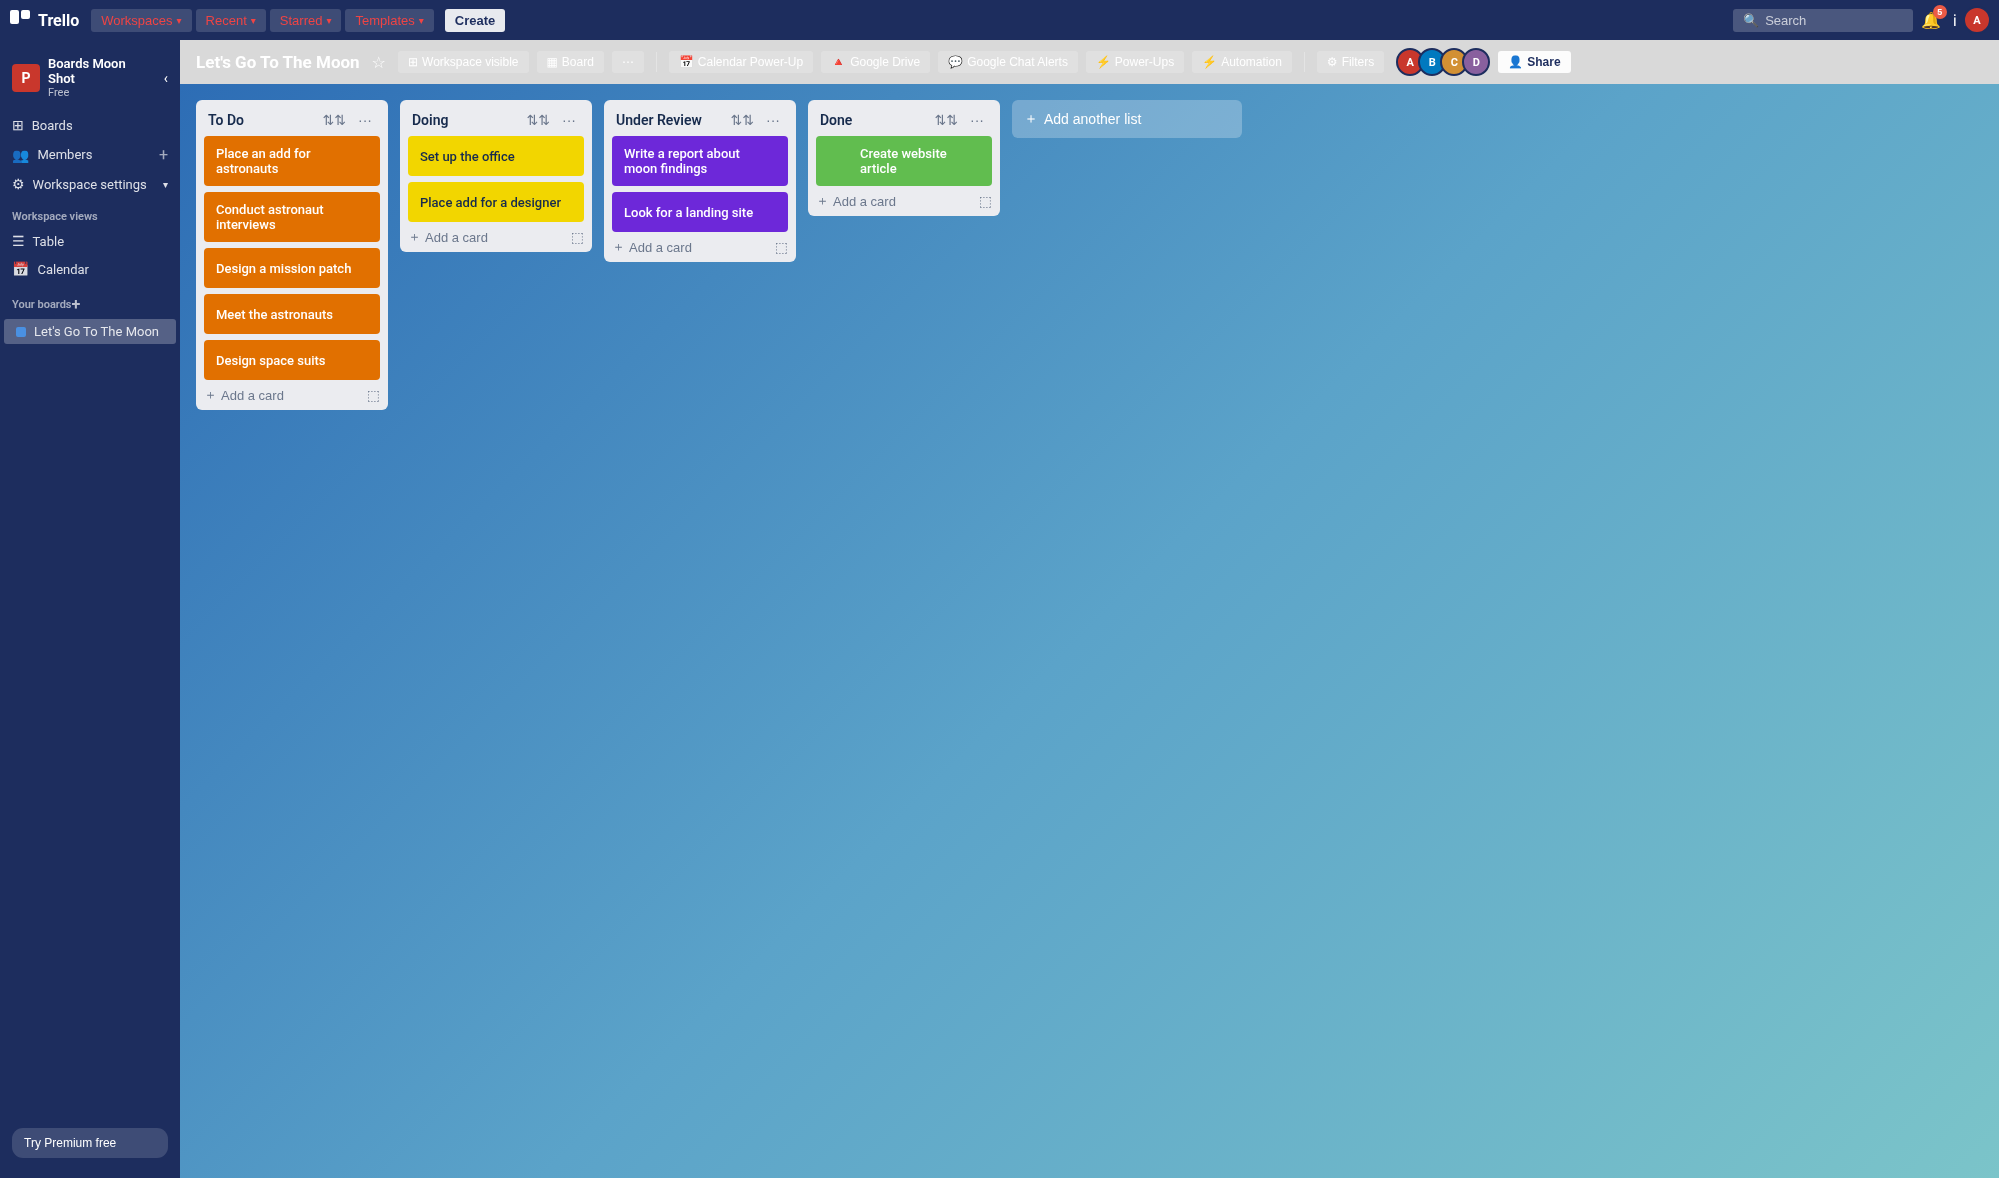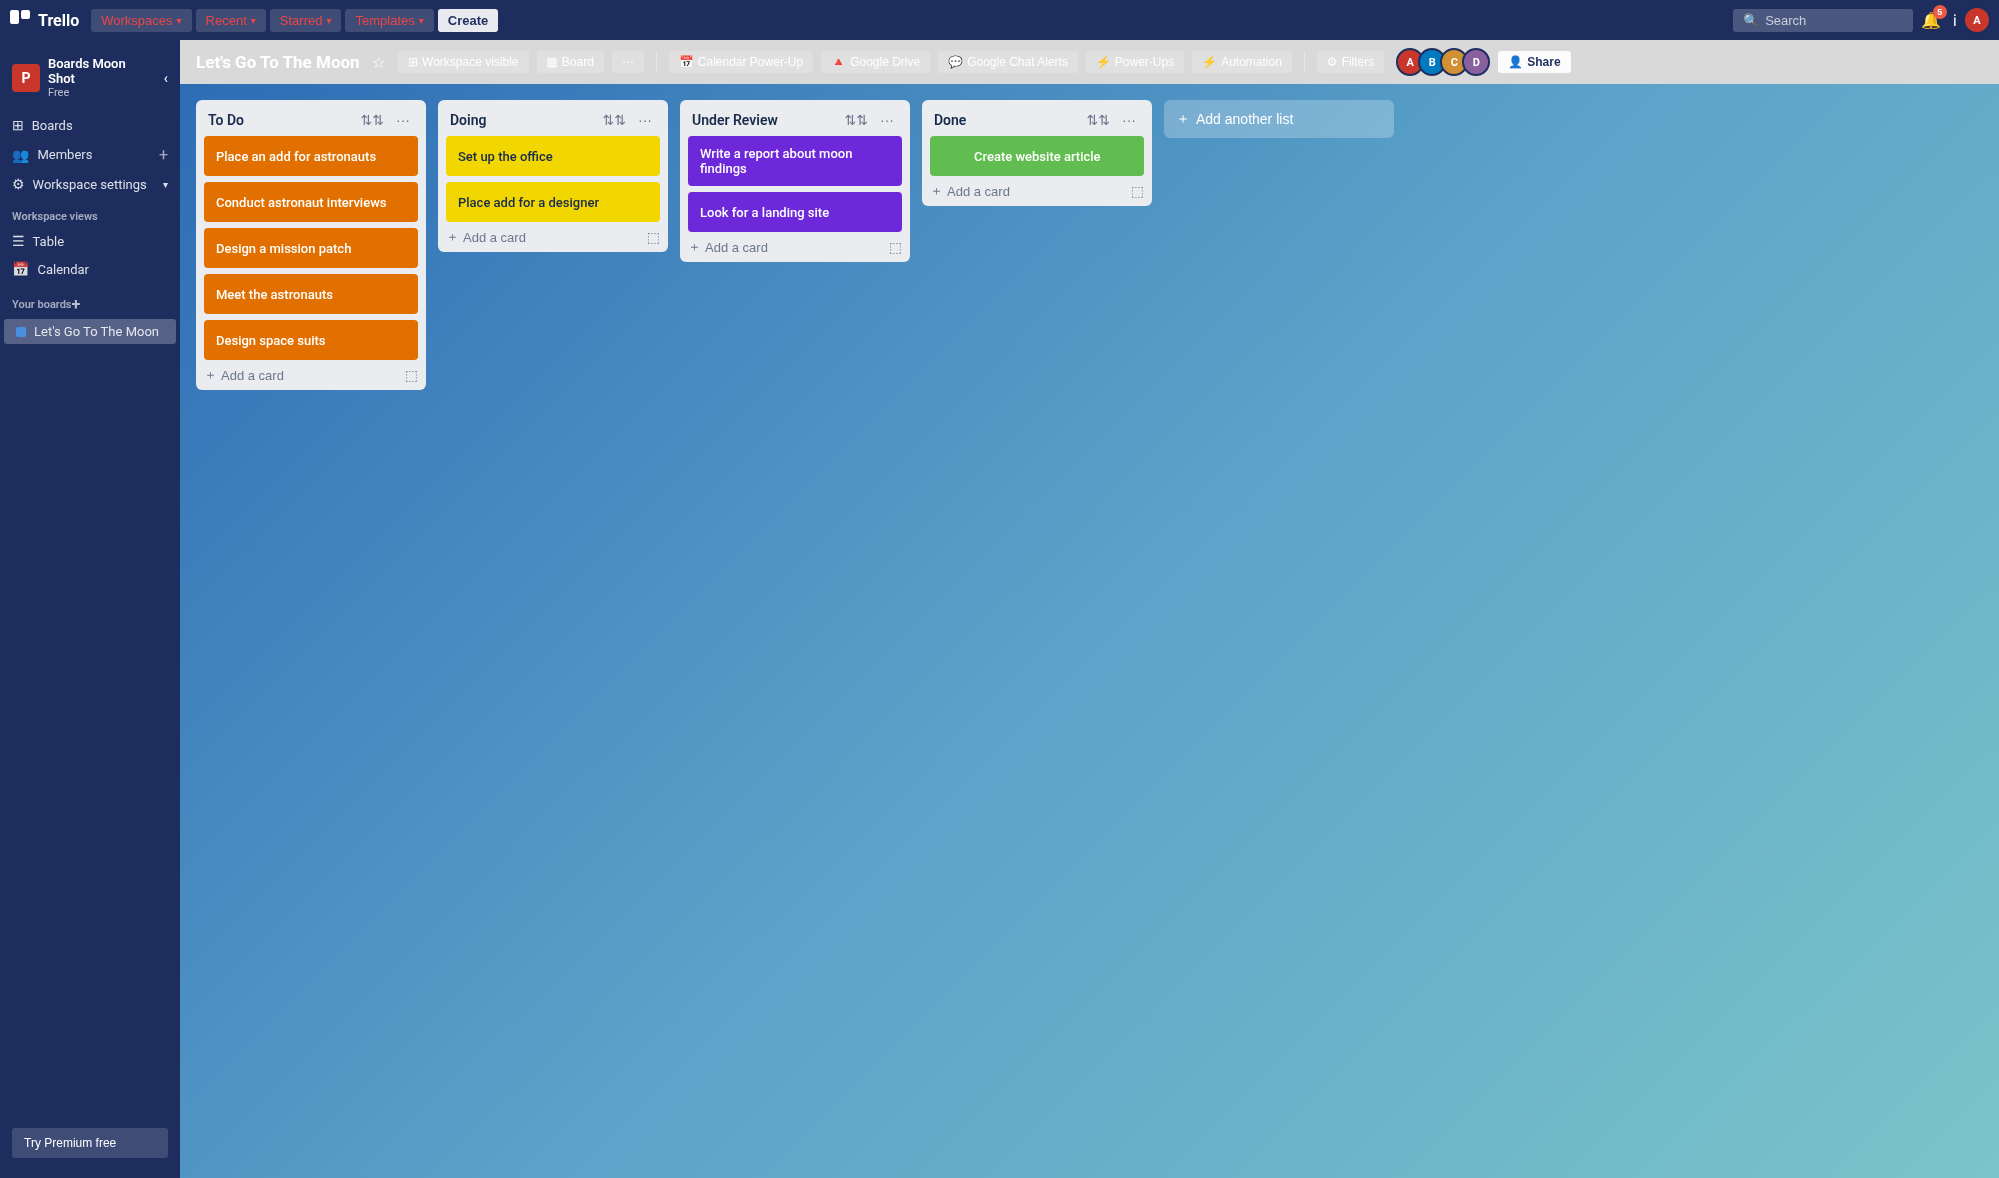--- a/index.html
+++ b/index.html
@@ -25,20 +25,21 @@
       font-size: 13px;
       padding: 4px 10px;
       border-radius: 3px;
       cursor: pointer;
       display: flex; align-items: center; gap: 4px;
     }
     .nav-create {
       background: rgba(255,255,255,0.9);
       color: #1d2d5e;
       font-weight: 600;
+      margin-left: 7px;
     }
     .nav-spacer { flex: 1; }
     .nav-search {
       background: rgba(255,255,255,0.2);
       border: none;
       color: white;
       border-radius: 3px;
       padding: 4px 10px;
       font-size: 13px;
       width: 180px;
@@ -84,21 +85,21 @@
     .sidebar-item {
       display: flex; align-items: center; gap: 8px; padding: 6px 12px; cursor: pointer; font-size: 13px; color: rgba(255,255,255,0.85);
     }
     .sidebar-item-icon { font-size: 14px; }
     .sidebar-section { font-size: 11px; font-weight: 600; color: rgba(255,255,255,0.6); padding: 12px 12px 4px; text-transform: none; display: flex; align-items: center; justify-content: flex-start; }
     .sidebar-add { cursor: pointer; font-size: 16px; color: rgba(255,255,255,0.7); }
     .sidebar-board-item { display: flex; align-items: center; gap: 8px; padding: 5px 12px; cursor: pointer; font-size: 13px; color: rgba(255,255,255,0.85); border-radius: 3px; margin: 1px 4px; }
     .sidebar-board-item.active { background: rgba(255,255,255,0.25); }
     .board-color { width: 10px; height: 10px; border-radius: 2px; flex-shrink: 0; }
     .sidebar-footer { margin-top: auto; padding: 12px; }
-    .premium-btn { background: rgba(255,255,255,0.15); border: none; color: white; font-size: 12px; padding: 8px 12px; border-radius: 3px; cursor: pointer; width: 100%; text-align: left; }
+    .premium-btn { background: rgba(255,255,255,0.15); border: none; color: white; font-size: 12px; padding: 8px 12px; border-radius: 11px; cursor: pointer; width: 100%; text-align: left; }
 
     
     #board-area { display: flex; flex-direction: column; flex: 1; overflow: hidden; }
 
     
     #board-header {
       background: rgba(0,0,0,0.15);
       padding: 8px 16px;
       display: flex;
       align-items: center;
@@ -128,21 +129,21 @@
       display: flex;
       align-items: flex-start;
       padding: 16px;
       gap: 12px;
     }
 
     
     .list {
       background: #ebecf0;
       border-radius: 6px;
-      width: 230px;
+      width: 192px;
       flex-shrink: 0;
       display: flex;
       flex-direction: column;
       max-height: calc(100vh - 130px);
     }
     .list-header {
       display: flex; align-items: center; padding: 10px 12px 6px;
       font-weight: 600; font-size: 14px; color: #172b4d;
     }
     .list-header-title { flex: 1; }

